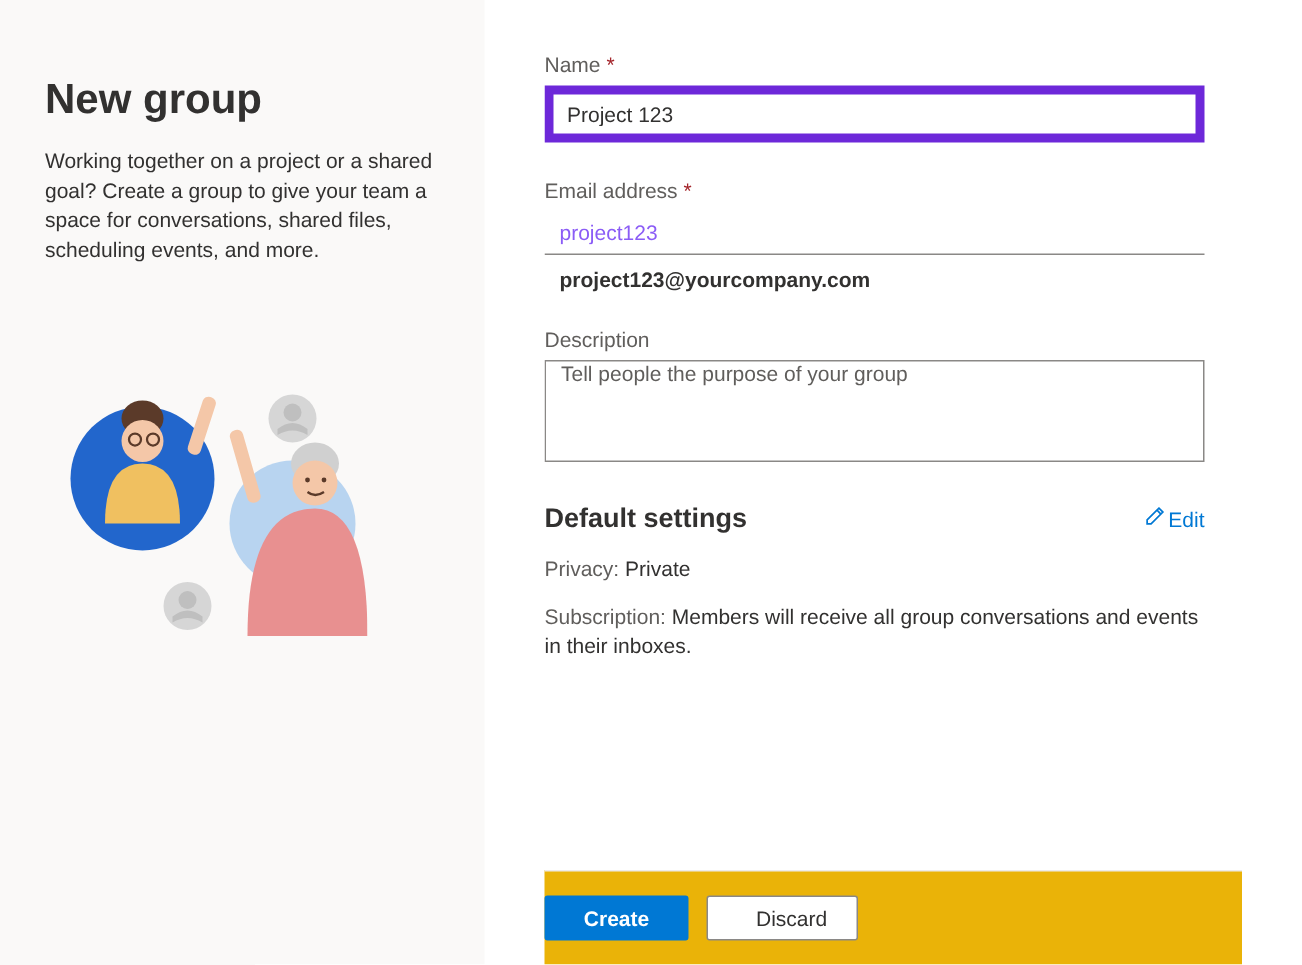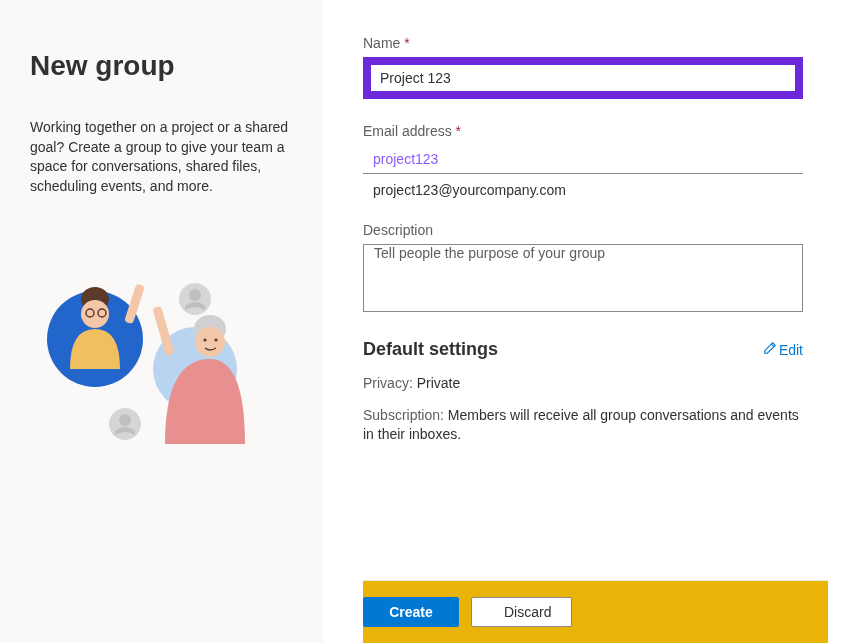--- a/index.html
+++ b/index.html
@@ -15,21 +15,21 @@
     }
     .left-panel {
       width: 323px;
       background: #faf9f8;
       padding: 50px 30px 30px 30px;
     }
     .left-title {
       font-size: 28px;
       font-weight: 600;
       color: #323130;
-      margin-bottom: 36px;
+      margin-bottom: 16px;
     }
     .left-desc {
       font-size: 14px;
       color: #323130;
       line-height: 1.4;
       margin-bottom: 78px;
       max-width: 270px;
     }
     .illustration {
       width: 210px;
@@ -61,38 +61,39 @@
       width: 100%;
       max-width: 440px;
       padding: 6px 10px;
       font-size: 14px;
       font-family: inherit;
       border: 1px solid #8a8886;
       outline: none;
       color: #323130;
     }
     .text-input.focused {
-      border: 8px solid #6d28d9;
+      border: 6px solid #6d28d9;
       padding: 5px 9px;
     }
     .email-input {
       width: 100%;
       max-width: 440px;
       padding: 6px 10px;
       font-size: 14px;
       border: none;
       border-bottom: 1px solid #8a8886;
       outline: none;
       color: #8b5cf6;
       font-family: inherit;
     }
     .email-resolved {
       font-size: 14px;
       color: #323130;
       padding: 8px 10px 0 10px;
+      font-weight: bold;
     }
     .field-group {
       margin-bottom: 24px;
     }
     .textarea-input {
       width: 100%;
       max-width: 440px;
       min-height: 68px;
       padding: 0 10px;
       font-size: 14px;

